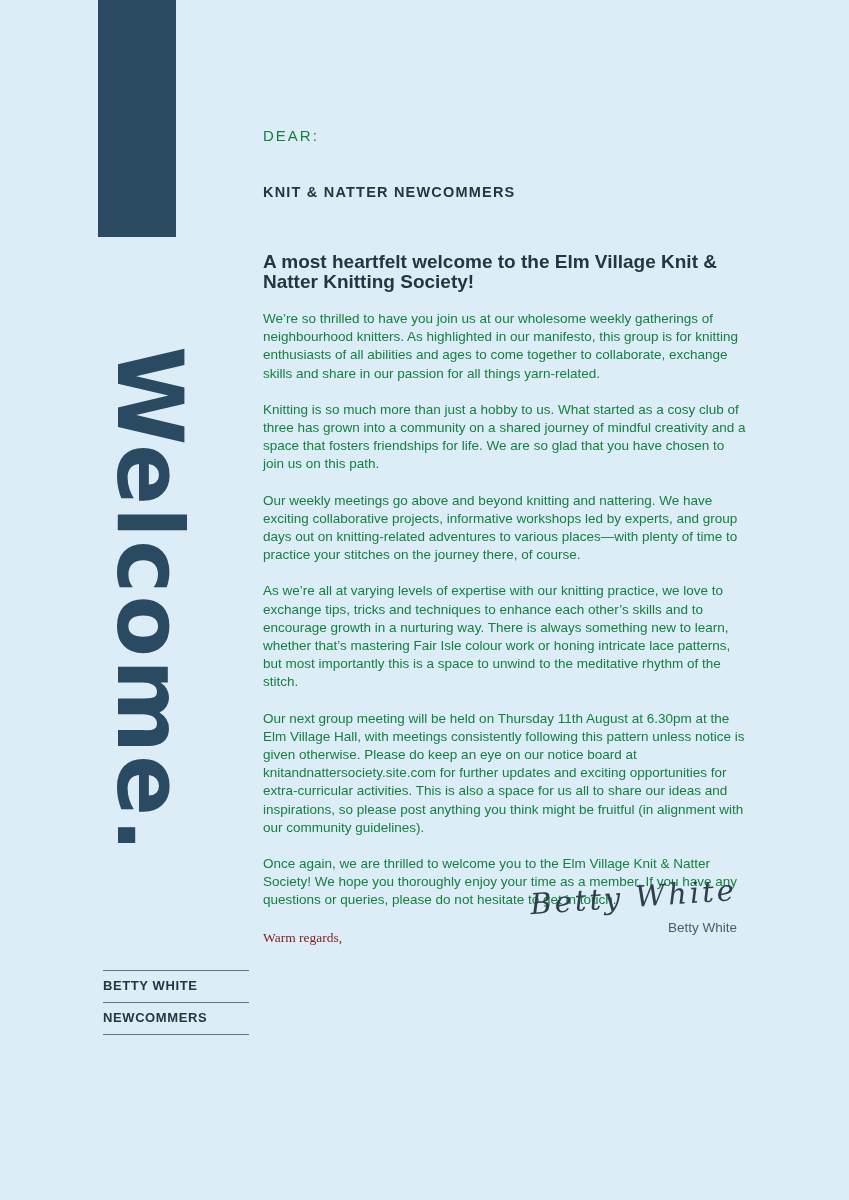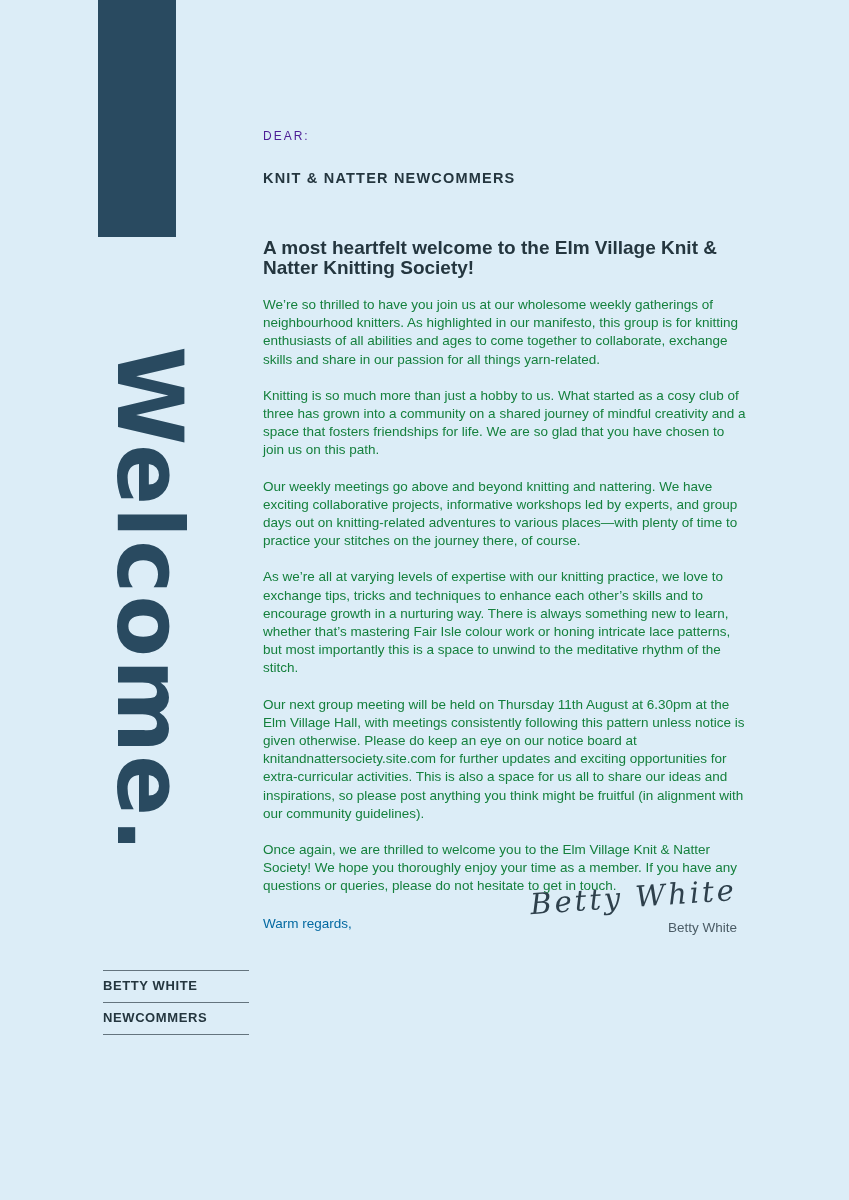--- a/index.html
+++ b/index.html
@@ -39,28 +39,28 @@
   }
 
   .content {
     position: absolute;
     left: 263px;
     top: 126px;
     width: 486px;
   }
 
   .salutation {
-    font-size: 12px;
+    font-size: 15px;
     line-height: 20px;
     letter-spacing: 2px;
-    color: #4c1d95;
+    color: #15803d;
   }
 
   .recipient {
-    margin-top: 22px;
+    margin-top: 36px;
     font-size: 14.5px;
     line-height: 20px;
     font-weight: bold;
     letter-spacing: 1.2px;
     color: #24363f;
   }
 
   .letter-heading {
     margin-top: 50px;
     font-size: 19px;
@@ -73,21 +73,22 @@
     margin-top: 18px;
     font-size: 13.5px;
     line-height: 18.2px;
     color: #15803d;
   }
 
   .closing {
     margin-top: 19px;
     font-size: 13.5px;
     line-height: 18.2px;
-    color: #0369a1;
+    color: #7f1d1d;
+    font-family: Liberation Serif, serif;
   }
 
   .signature-block {
     position: absolute;
     left: 263px;
     top: 880px;
     width: 483px;
     text-align: right;
     padding-right: 9px;
   }

